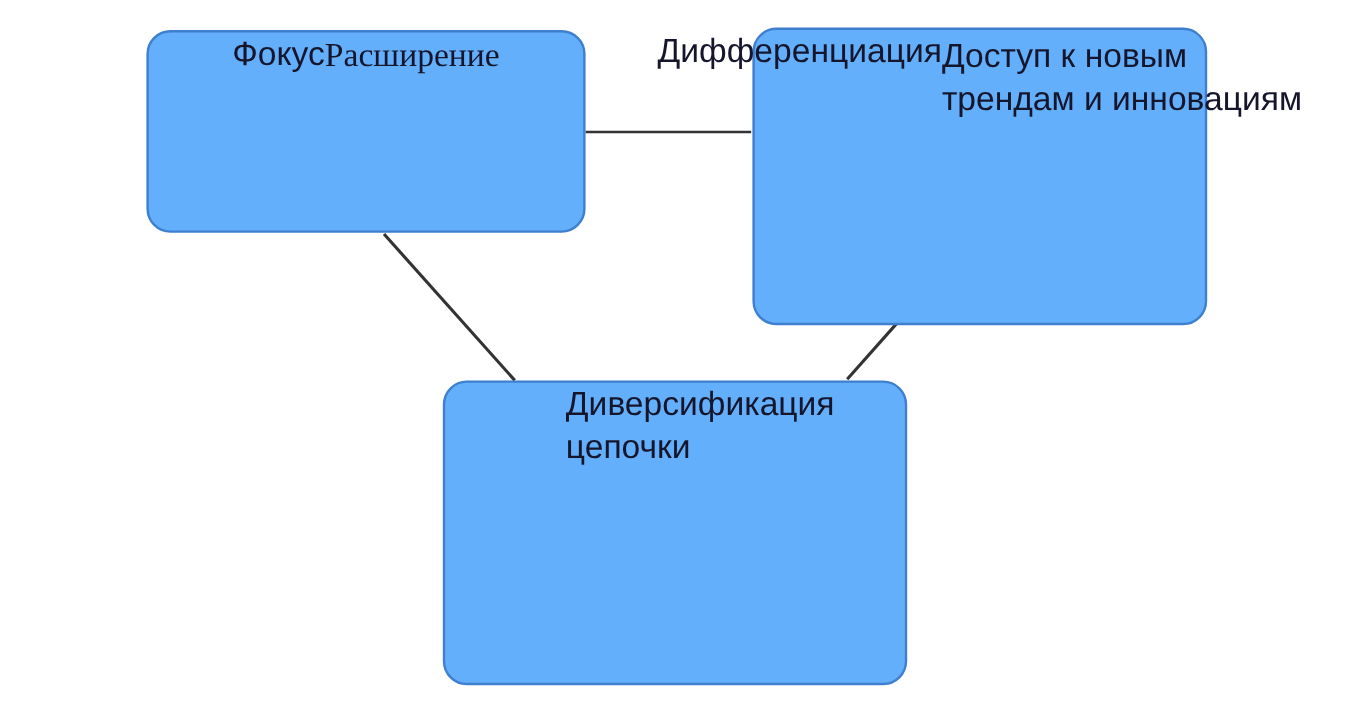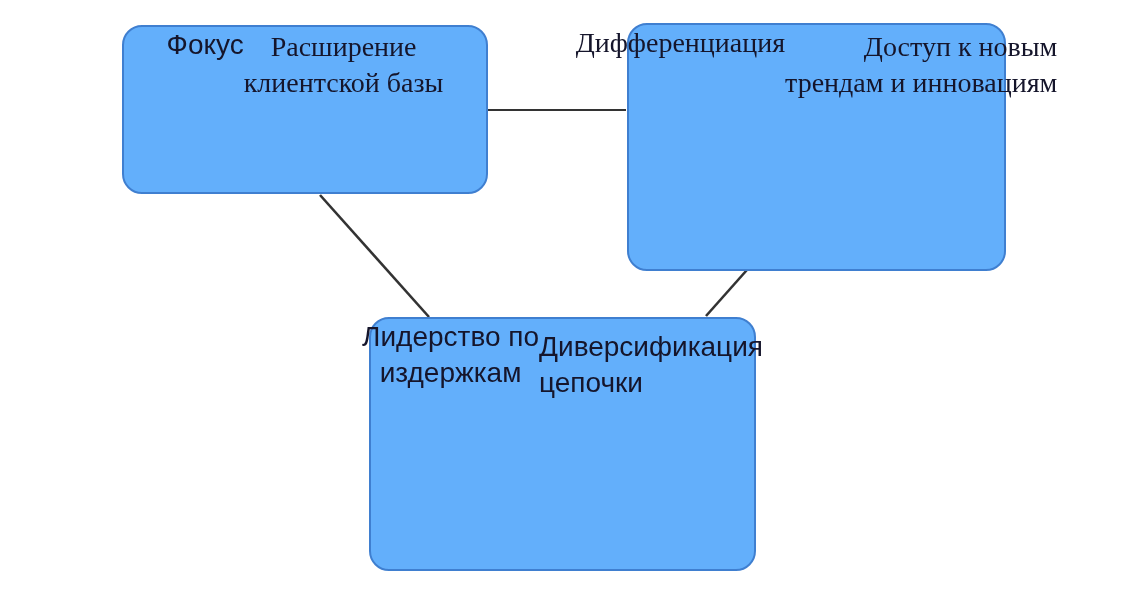--- a/index.html
+++ b/index.html
@@ -60,23 +60,22 @@
   #node-focus .block + .block {
     margin-top: 2px;
     font-family: Liberation Serif, serif;
   }
   
   #node-diff {
     left: 627px;
     top: 23px;
     width: 379px;
     height: 248px;
-    text-align: right;
+    text-align: left;
     padding: 0 2px;
-    font-family: Liberation Serif, serif;
   }
   #node-diff .block + .block {
     margin-top: 4px;
   }
   #node-diff .wide p {
     white-space: nowrap;
   }
   
   #node-cost {
     left: 369px;
@@ -108,38 +107,33 @@
     <line x1="320" y1="195" x2="429" y2="317" stroke="#333333" stroke-width="2.6" stroke-linecap="butt"></line>
     <line x1="754" y1="262" x2="706" y2="316" stroke="#333333" stroke-width="2.6" stroke-linecap="butt"></line>
   </svg>
 
   <div class="node" id="node-focus">
     <div class="block">
       <p>Фокус</p>
     </div>
     <div class="block">
       <p>Расширение</p>
-      <p>клиентской базы</p>
     </div>
   </div>
 
   <div class="node" id="node-diff">
     <div class="block">
       <p>Дифференциация</p>
     </div>
     <div class="block wide">
       <p>Доступ к новым</p>
       <p>трендам и инновациям</p>
     </div>
   </div>
 
   <div class="node" id="node-cost">
-    <div class="block centered">
-      <p>Лидерство по</p>
-      <p>издержкам</p>
-    </div>
     <div class="block">
       <p>Диверсификация</p>
       <p>цепочки</p>
     </div>
   </div>
 
 </div>
 
 </body></html>

